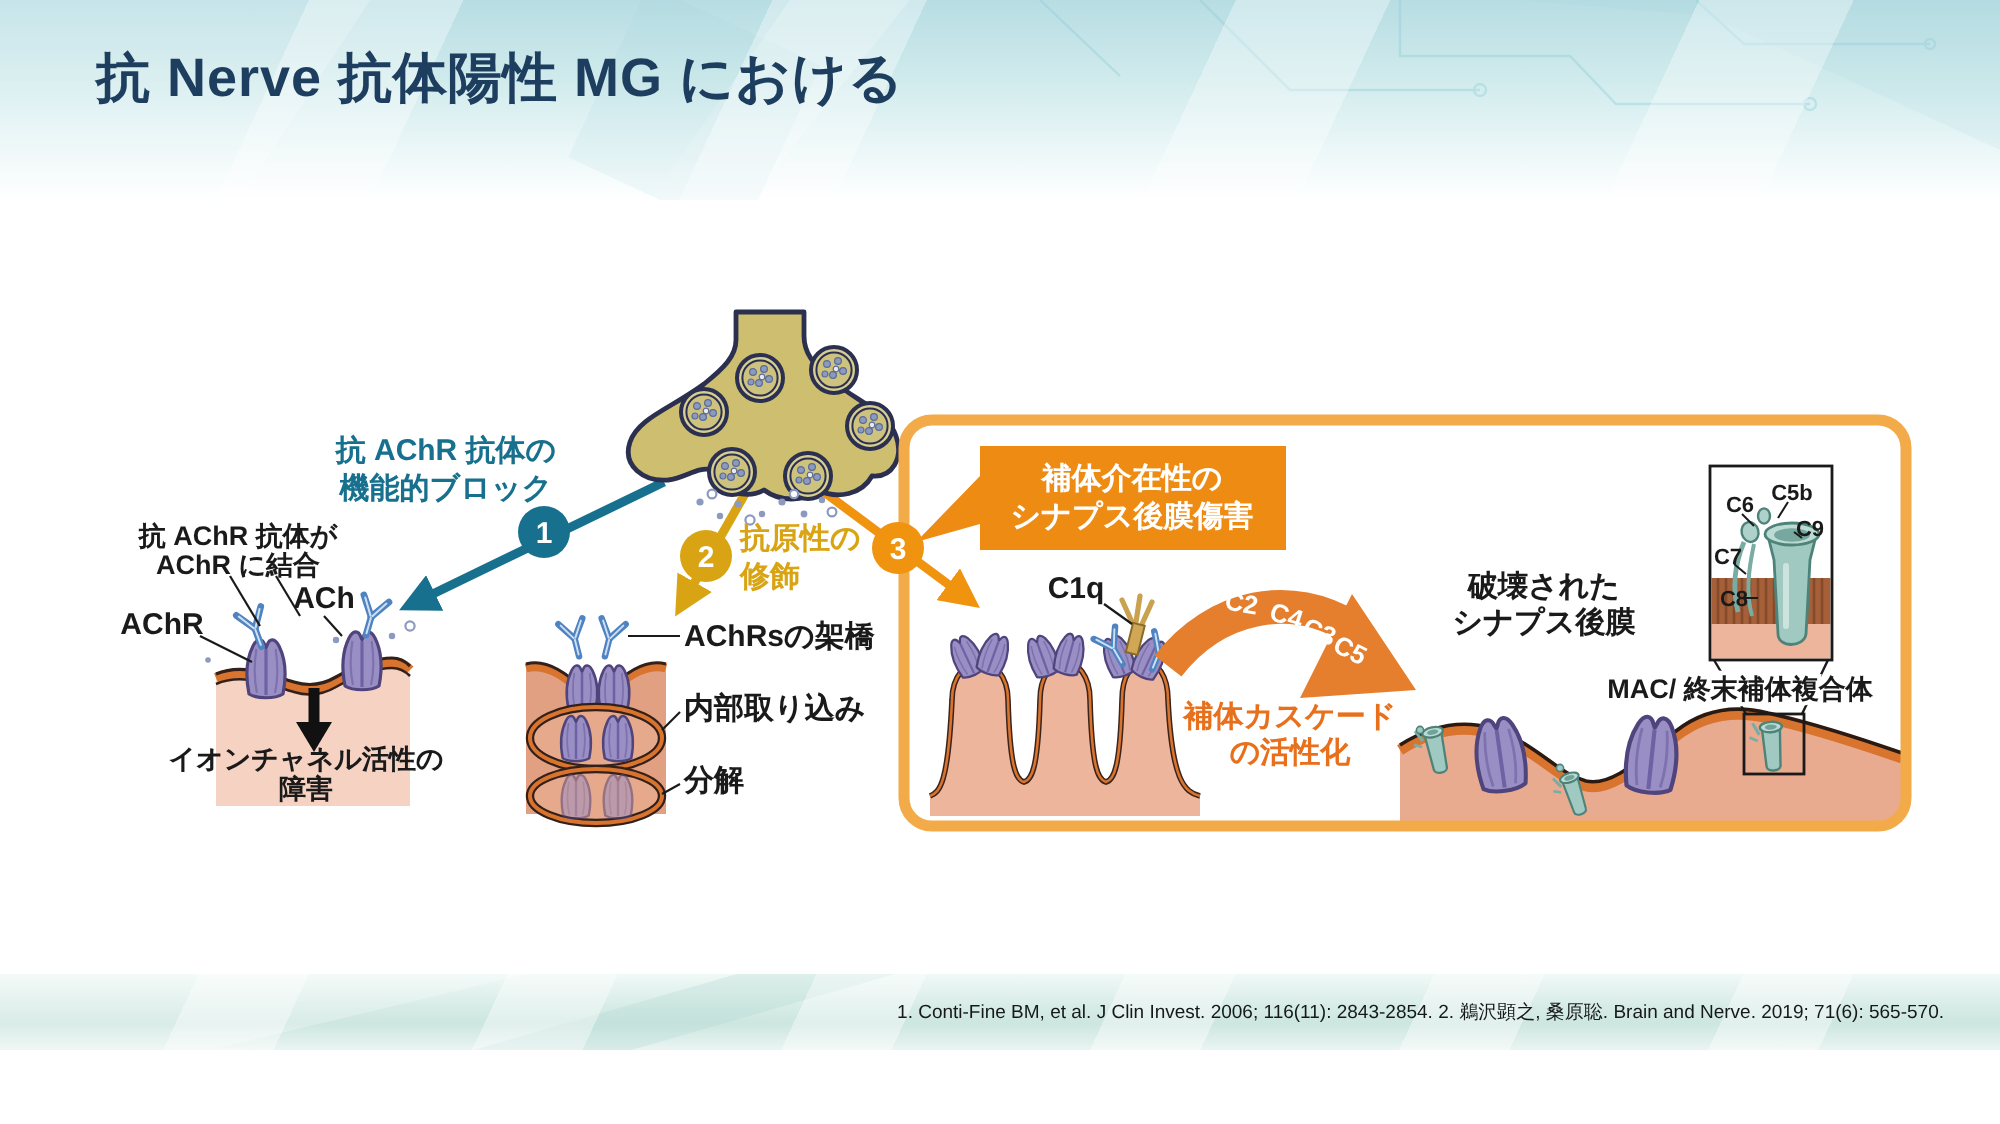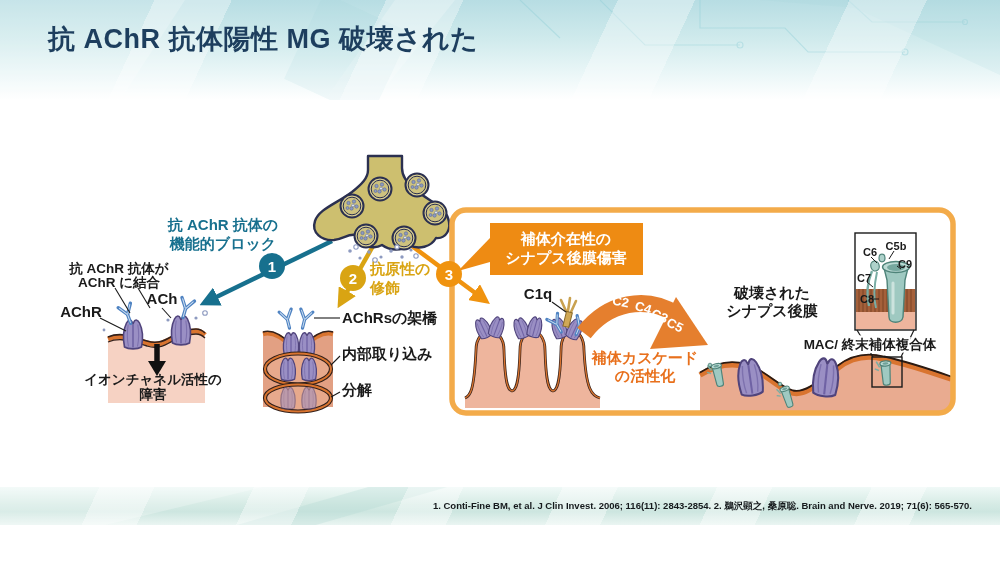--- a/index.html
+++ b/index.html
@@ -8,21 +8,21 @@
   .banner{position:absolute;left:0;top:0;width:1000px;height:100px;
           background:linear-gradient(180deg,#b7dde3 0%,#cfeaec 38%,#e9f6f7 72%,#ffffff 100%);}
   .banner-overlay{position:absolute;inset:0;
           background:repeating-linear-gradient(115deg,rgba(255,255,255,0) 0 140px,rgba(255,255,255,.35) 140px 210px);}
   .footband{position:absolute;left:0;top:487px;width:1000px;height:38px;
           background:linear-gradient(180deg,#f0f9f7 0%,#d6ebe5 45%,#cde6e0 65%,#eaf5f2 100%);}
   .footband-overlay{position:absolute;inset:0;
           background:repeating-linear-gradient(115deg,rgba(255,255,255,0) 0 90px,rgba(255,255,255,.4) 90px 140px);}
   .title{position:absolute;left:48px;top:22px;font-size:27px;font-weight:700;
          color:#1d3e5e;line-height:1.28;letter-spacing:0.5px;}
-  .citation{position:absolute;right:28px;top:500px;font-size:9.5px;font-weight:700;color:#15191c;}
+  .citation{position:absolute;right:28px;top:500px;font-size:9.5px;font-weight:400;color:#15191c;}
   .diagram{position:absolute;left:0;top:0;width:1000px;height:562px;}
   .st{font-weight:700;font-family:"Liberation Sans","DejaVu Sans",sans-serif;}
 </style>
 </head>
 <body>
 <div class="stage">
 
   <div class="banner">
     <div class="banner-overlay"></div>
     <svg width="1000" height="100" viewBox="0 0 1000 100">
@@ -48,21 +48,21 @@
 
   <div class="footband">
     <div class="footband-overlay"></div>
     <svg width="1000" height="38" viewBox="0 0 38 38" preserveAspectRatio="none">
       <polygon points="0,0 10,0 4,38 0,38" fill="#ffffff" opacity="0.25"></polygon>
       <polygon points="14,0 17,0 12,38 9,38" fill="#aed7cf" opacity="0.3"></polygon>
     </svg>
   </div>
 
   <div class="title">
-    <div>抗 AChR 抗体陽性 MG 破壊された</div>
+    <div>抗 Nerve 抗体陽性 MG における</div>
   </div>
 
   <div class="citation">1. Conti-Fine BM, et al. J Clin Invest. 2006; 116(11): 2843-2854. 2. 鵜沢顕之, 桑原聡. Brain and Nerve. 2019; 71(6): 565-570.</div>
 
   <svg class="diagram" viewBox="0 0 1000 562">
     <defs>
       <marker id="mTeal" viewBox="0 0 10 10" refX="7.5" refY="5" markerWidth="4.4" markerHeight="4.4" orient="auto-start-reverse">
         <path d="M0,0 L10,5 L0,10 Z" fill="#17708e"></path>
       </marker>
       <marker id="mYellow" viewBox="0 0 10 10" refX="7.5" refY="5" markerWidth="4.4" markerHeight="4.4" orient="auto-start-reverse">

